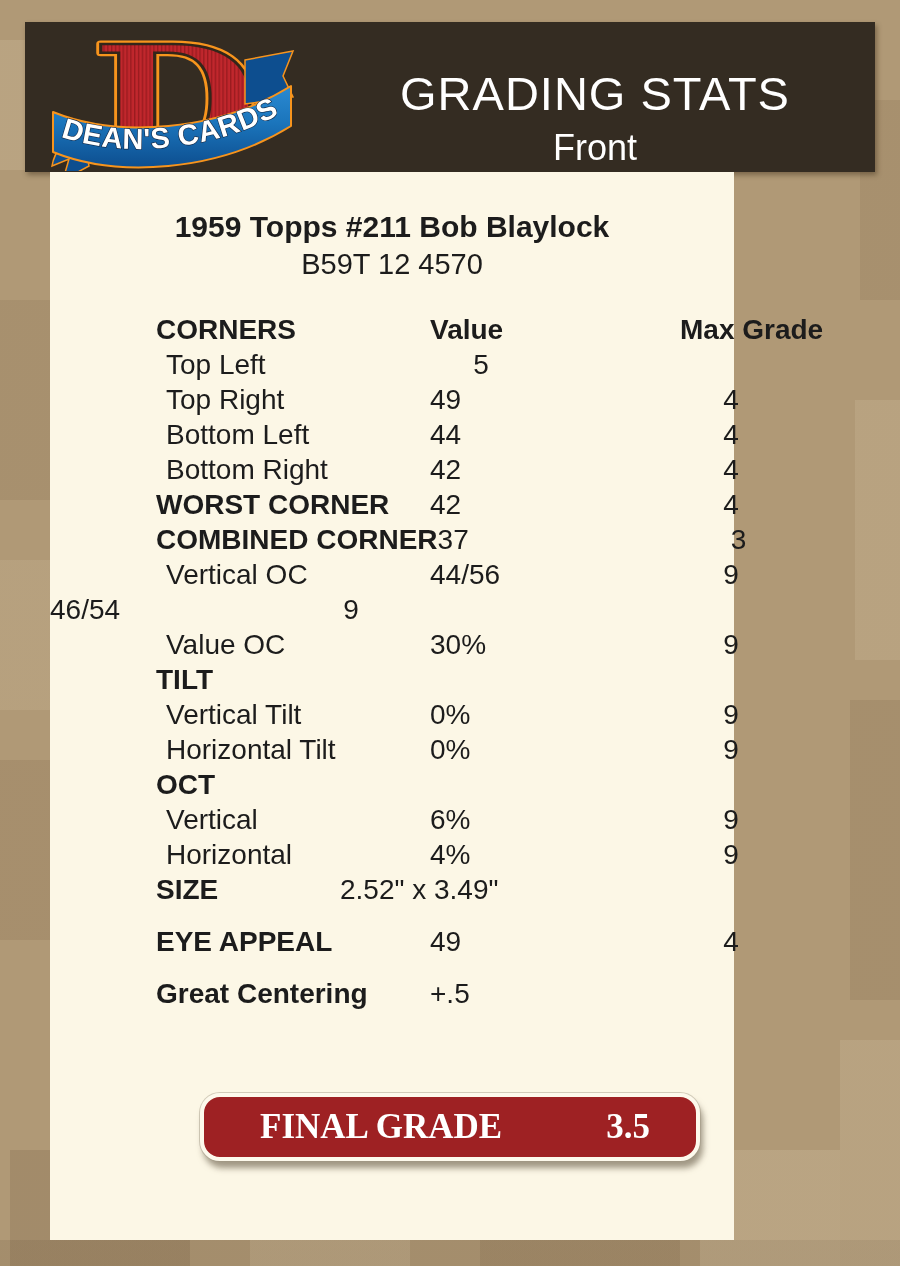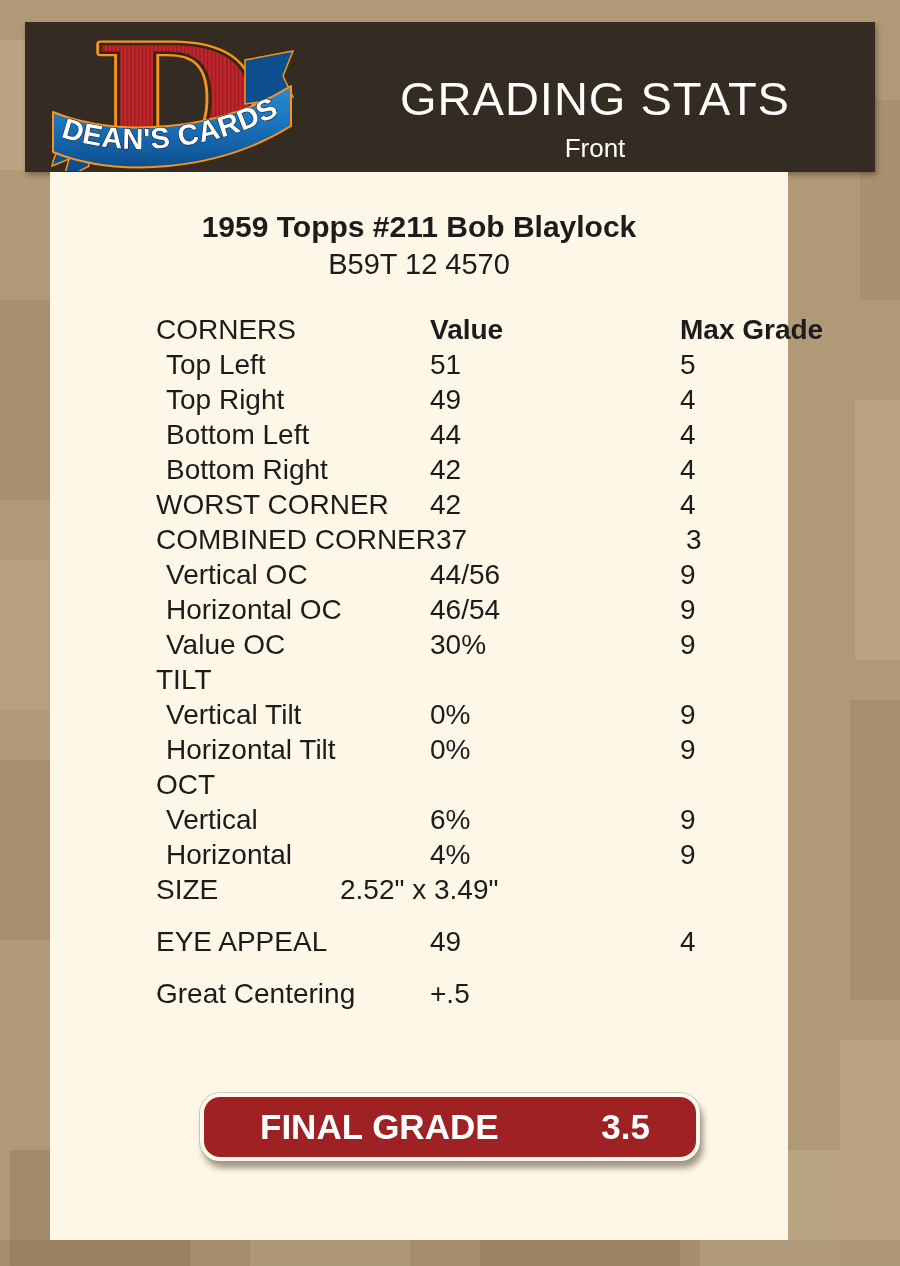--- a/index.html
+++ b/index.html
@@ -46,50 +46,50 @@
     background:#342c22;
     box-shadow:2px 3px 5px rgba(60,45,25,.45);
   }
   .logo { position:absolute; left:22px; top:4px; width:250px; height:145px; }
   .header-text {
     position:absolute; left:290px; top:0; width:560px; height:100%;
     display:flex; flex-direction:column; justify-content:center; align-items:center;
     color:#ffffff;
   }
   .header-title { font-size:47px; letter-spacing:1px; line-height:1.1;margin-top:43px; }
-  .header-subtitle { font-size:26px; margin-top:8px; }
+  .header-subtitle { font-size:36px; margin-top:8px; }
 
   .panel {
-    position:absolute; left:50px; top:172px; width:738px; height:1068px;
+    position:absolute; left:50px; top:172px; width:684px; height:1068px;
     background:#fcf7e6; color:#1c1c1c;
   }
   .card-title { position:absolute; top:38px; width:100%; text-align:center; font-size:30px; font-weight:bold; }
   .card-code  { position:absolute; top:76px; width:100%; text-align:center; font-size:29px; }
 
   .stats { position:absolute; top:140px; left:0; width:100%; }
   .row { display:flex; align-items:center; height:35px; font-size:28px; }
   .row.gap { margin-top:17px; }
   .cell-label { flex:0 0 380px; padding-left:106px; white-space:nowrap; }
   .row.indent .cell-label { padding-left:116px; }
-  .row.bold .cell-label { font-weight:normal; }
+  .row.bold .cell-label { font-weight:bold; }
   .cell-value { flex:0 0 250px; text-align:left; white-space:nowrap; }
-  .cell-grade { flex:0 0 102px; white-space:nowrap; }
+  .cell-grade { flex:0 0 102px; text-align:center; white-space:nowrap; }
   .row.header-row .cell-value, .row.header-row .cell-grade { font-weight:bold; }
   .row.wide .cell-value { margin-left:-90px; flex-basis:310px; }
   .row.wide .cell-grade { margin-left:90px; }
 
   .final-grade {
     position:absolute; left:150px; top:921px; width:500px; height:68px;
     background:#9e2123;
     border:4px solid #fdf9ec;
     border-radius:20px;
     box-shadow:0 0 0 1px rgba(160,150,130,.45), 3px 7px 6px rgba(110,100,80,.65);
     display:flex; align-items:center; justify-content:space-between;
     padding:0 46px 0 56px;
-    color:#ffffff; font-weight:bold; font-size:35px;
+    color:#ffffff; font-weight:bold; font-size:35px;font-family:Liberation Serif, serif;
   }
 </style>
 </head>
 <body>
 
 <div class="bg"></div>
 
 <div class="header">
   <svg class="logo" viewBox="0 0 250 145" xmlns="http://www.w3.org/2000/svg">
     <defs>
@@ -130,21 +130,20 @@
 
   <div class="stats">
     <div class="row header-row bold">
       <div class="cell-label">CORNERS</div>
       <div class="cell-value">Value</div>
       <div class="cell-grade">Max Grade</div>
     </div>
     <div>
   <div class="row indent">
     <div class="cell-label">Top Left</div>
-    <div class="cell-value">51</div>
     <div class="cell-grade">5</div>
   </div>
 
   <div class="row indent">
     <div class="cell-label">Top Right</div>
     <div class="cell-value">49</div>
     <div class="cell-grade">4</div>
   </div>
 
   <div class="row indent">
@@ -172,21 +171,20 @@
   </div>
 
 
   <div class="row indent">
     <div class="cell-label">Vertical OC</div>
     <div class="cell-value">44/56</div>
     <div class="cell-grade">9</div>
   </div>
 
   <div class="row indent">
-    <div class="cell-label">Horizontal OC</div>
     <div class="cell-value">46/54</div>
     <div class="cell-grade">9</div>
   </div>
 
   <div class="row indent">
     <div class="cell-label">Value OC</div>
     <div class="cell-value">30%</div>
     <div class="cell-grade">9</div>
   </div>
 

